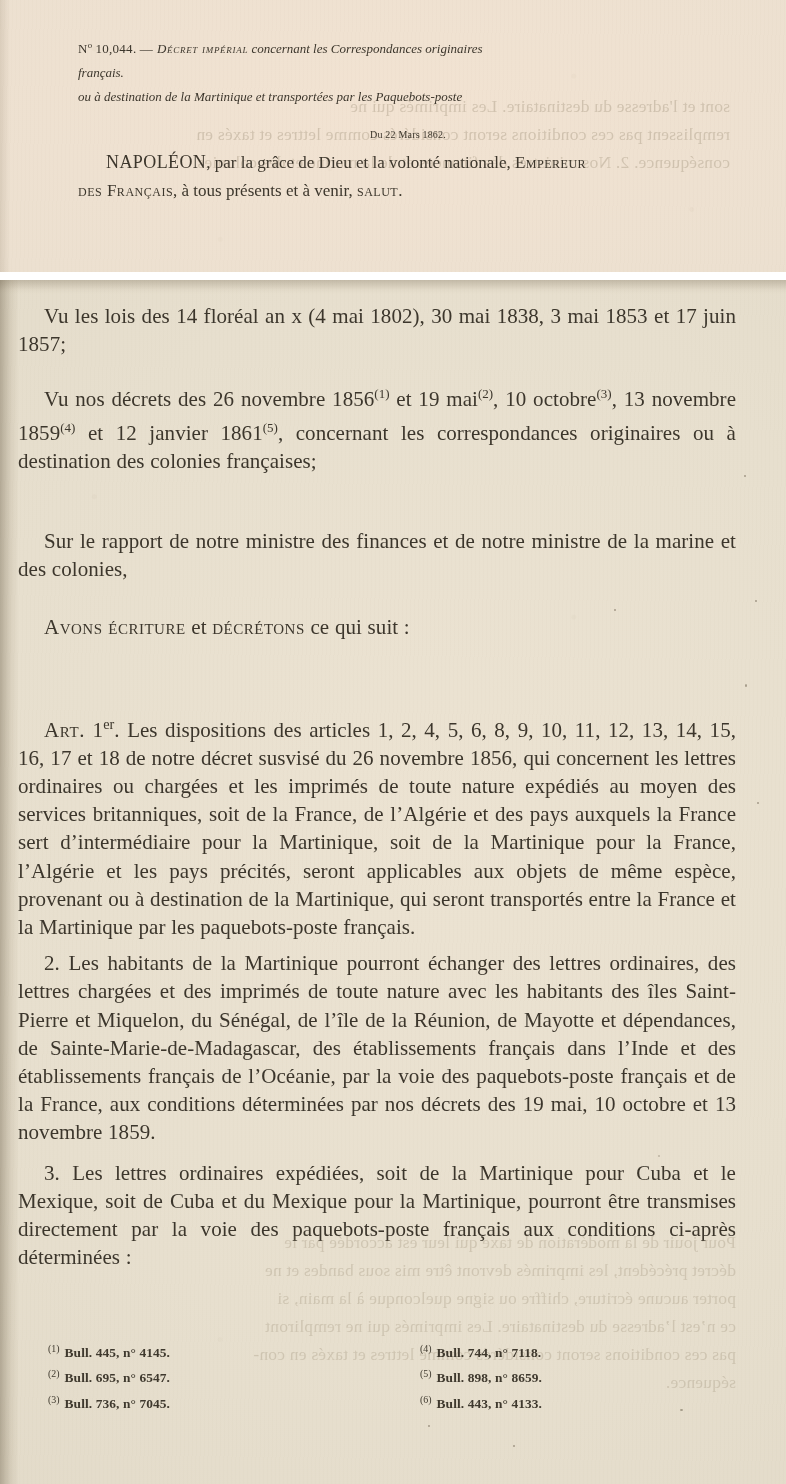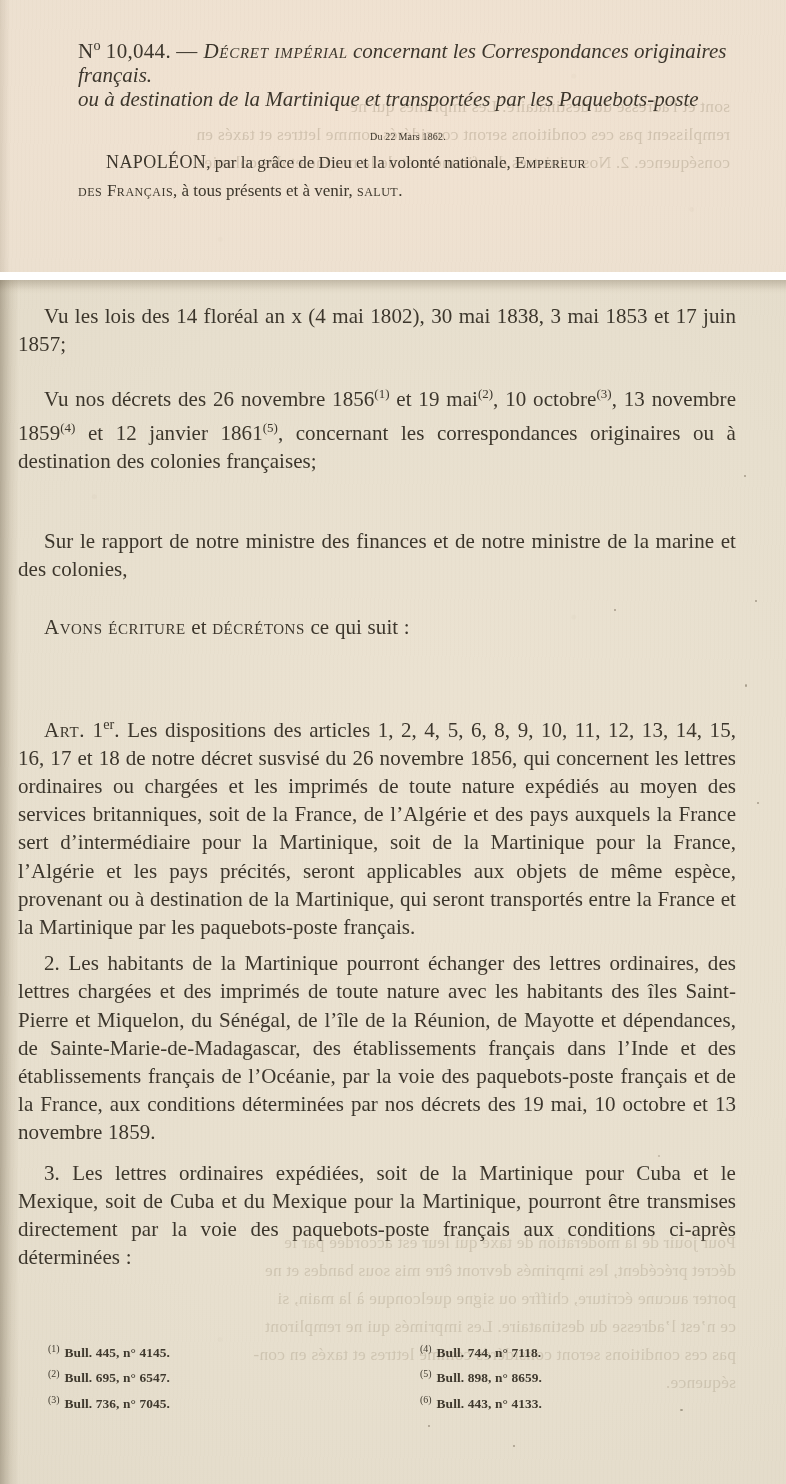--- a/index.html
+++ b/index.html
@@ -108,21 +108,21 @@
   }
 
   
   #hdr {
     position: absolute;
     top: 33px;
     left: 78px;
     width: 660px;
   }
   .hdr-title {
-    font-size: 21px;
+    font-size: 13px;
     line-height: 24px;
     text-indent: 0;
     margin: 0;
   }
   .hdr-title .cont { padding-left: 34px; display: block; text-indent: -34px; }
   .num { letter-spacing: .3px; }
   .sup-o { font-size: .68em; vertical-align: super; }
   .dash { letter-spacing: 1px; }
   .smallcaps-it {
     font-style: italic;

